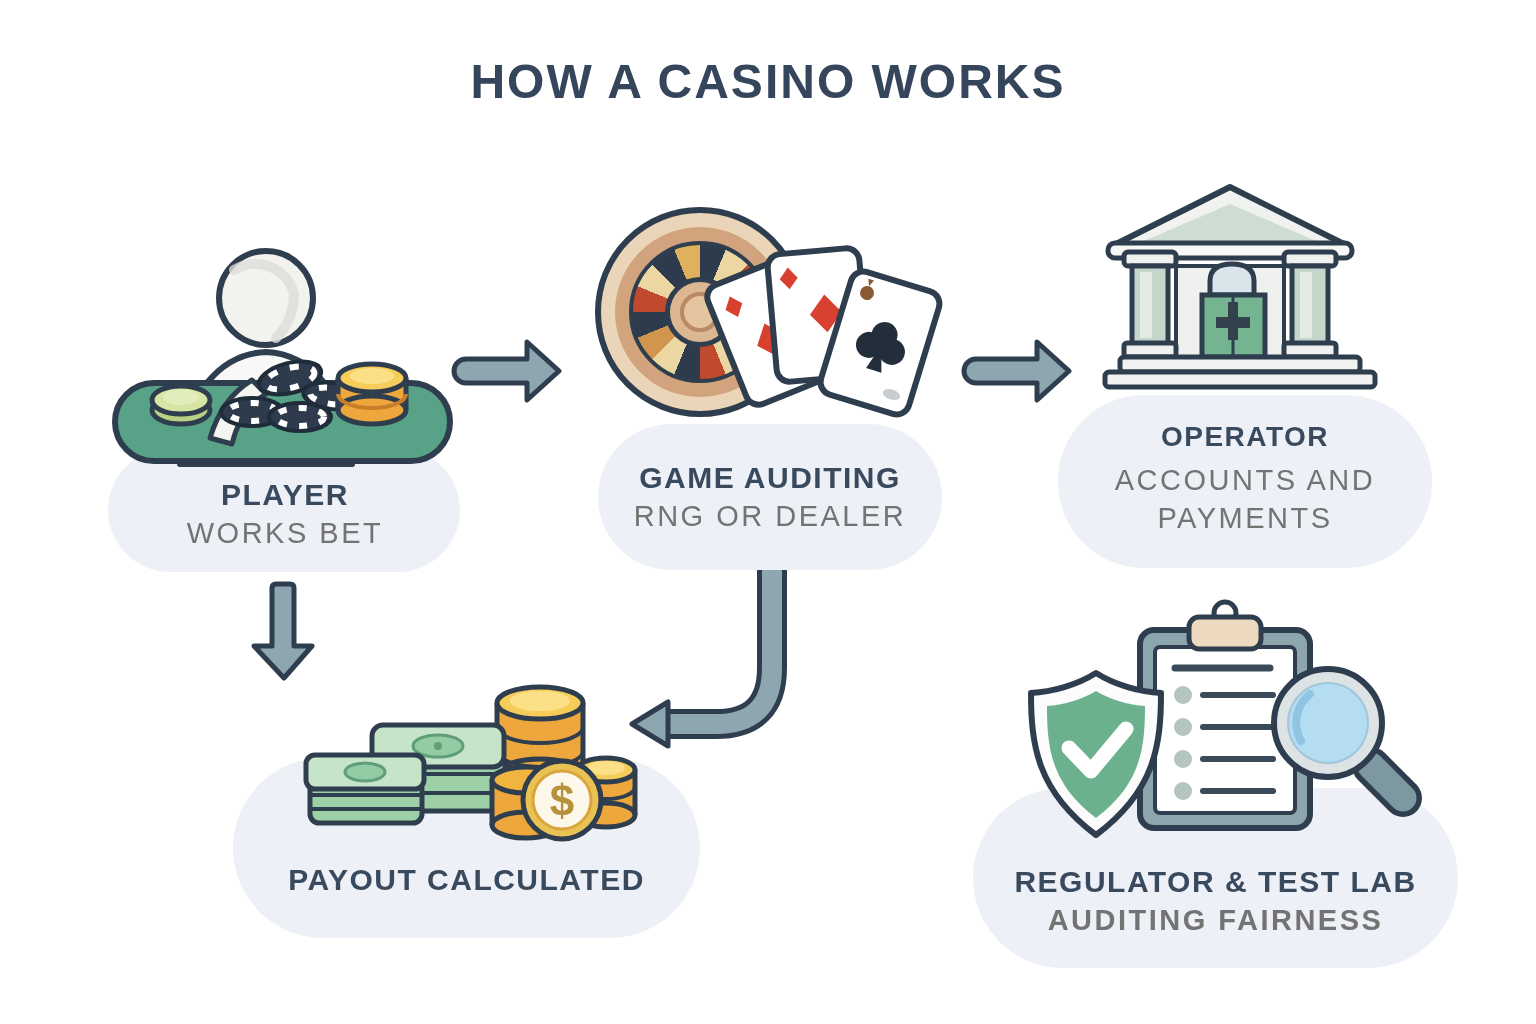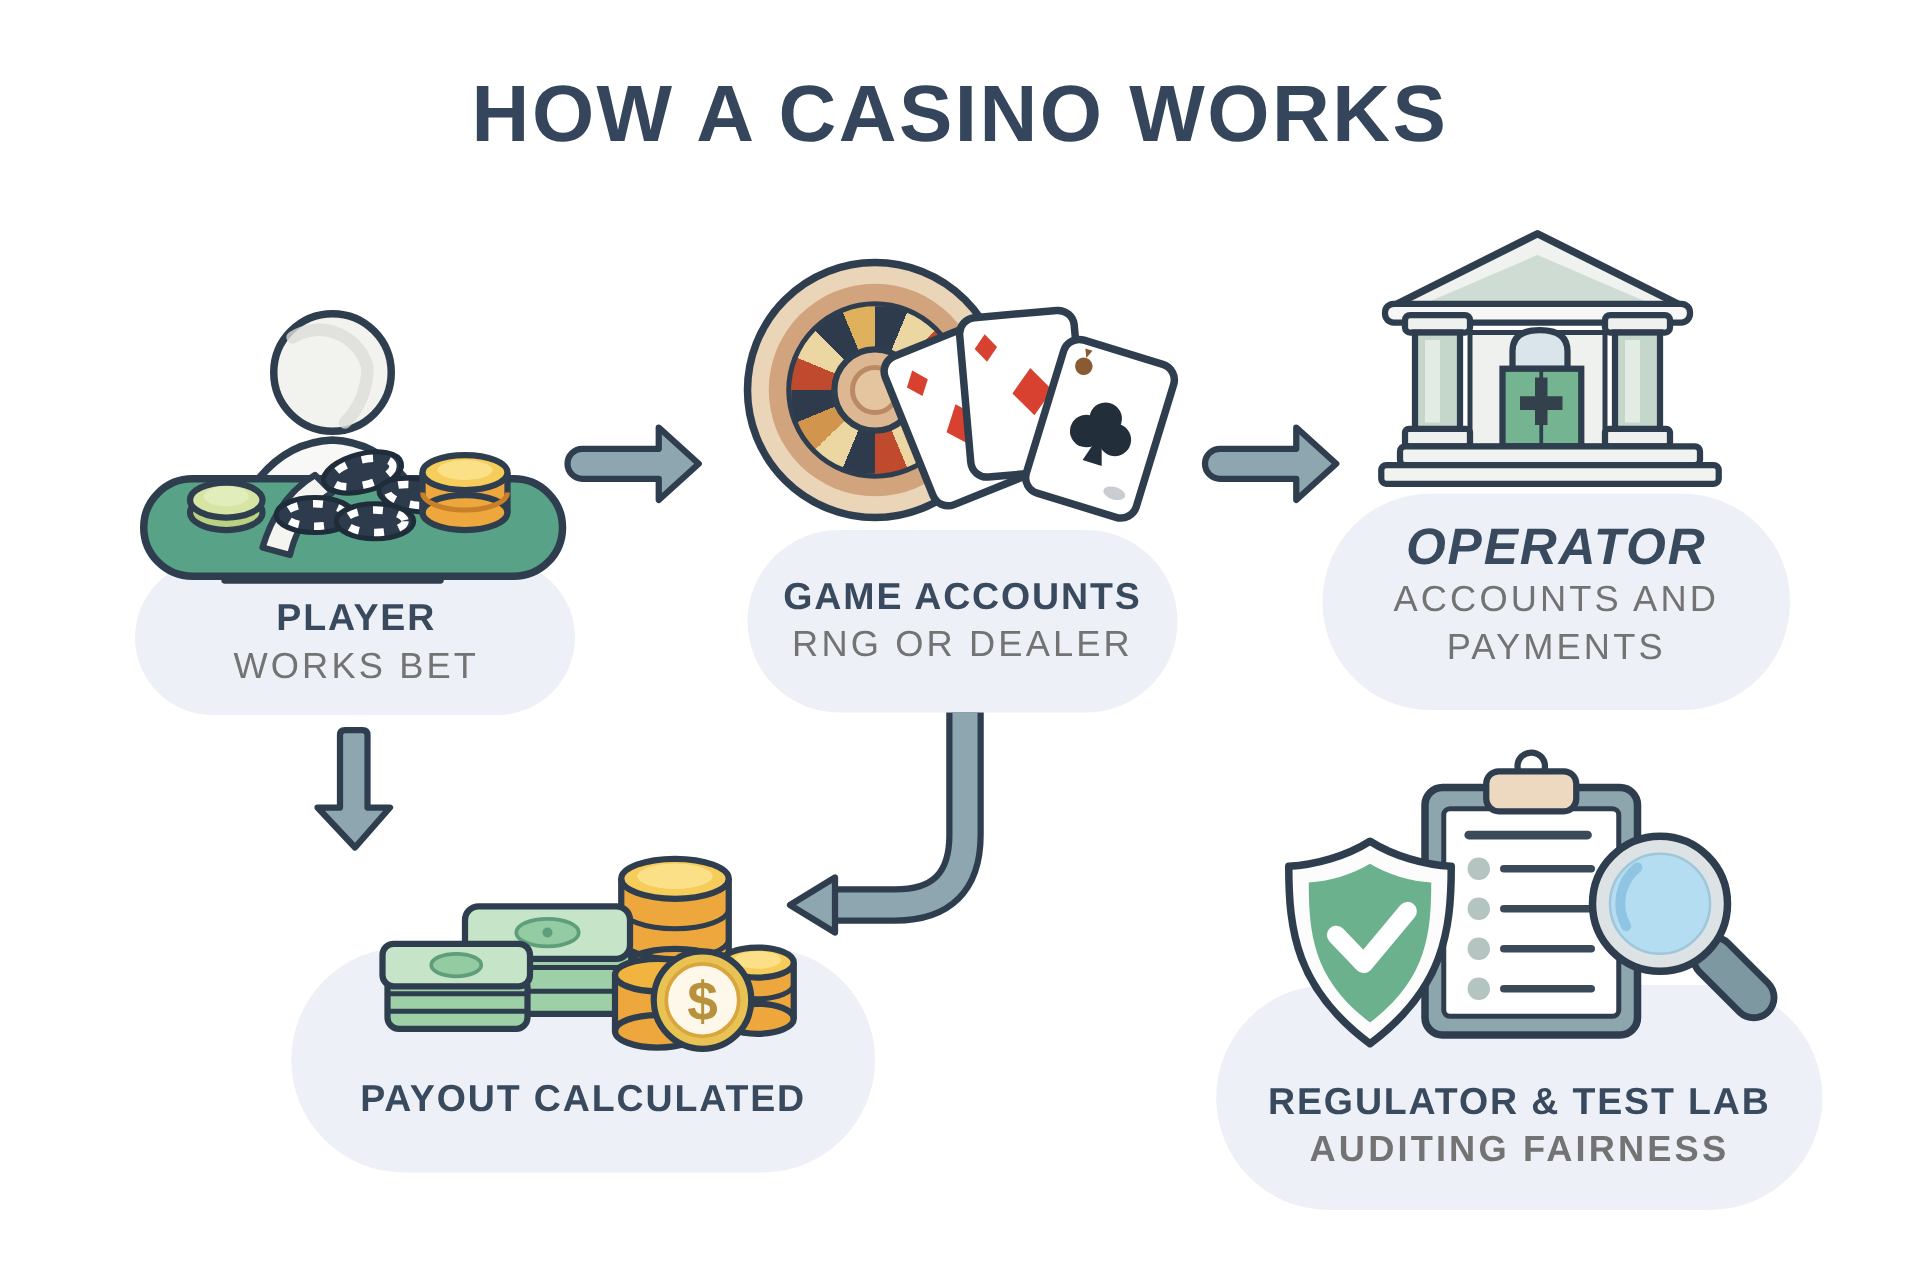--- a/index.html
+++ b/index.html
@@ -1,21 +1,21 @@
 <!DOCTYPE html>
 <html><head>
 <meta charset="utf-8">
 <style>
   html,body{margin:0;padding:0;background:#ffffff;}
   .stage{position:relative;width:1536px;height:1024px;background:#ffffff;overflow:hidden;
          font-family:"Liberation Sans","DejaVu Sans",sans-serif;}
   .abs{position:absolute;}
   .blob{position:absolute;background:#edf0f6;}
   .main-title{position:absolute;left:0;top:54px;width:1536px;text-align:center;
-              font-size:64px;font-weight:700;letter-spacing:2px;color:#35465c;}
+              font-size:48px;font-weight:700;letter-spacing:2px;color:#35465c;}
   .node-title{position:absolute;text-align:center;font-weight:700;color:#3a4a5e;
               font-size:30px;letter-spacing:1.5px;line-height:36px;}
   .node-sub{position:absolute;text-align:center;font-weight:400;color:#737373;
             font-size:29px;letter-spacing:2.5px;line-height:38px;}
   svg{display:block;overflow:visible;}
   
   .wheel{position:absolute;left:20px;top:22px;width:210px;height:210px;border-radius:50%;
          background:#ead5b8;border:6px solid #2f3e4e;box-sizing:border-box;}
   .wheel-band{position:absolute;left:14px;top:14px;right:14px;bottom:14px;border-radius:50%;
               background:#d2a47e;}
@@ -242,24 +242,24 @@
     <g>
       <path d="M772,570 L772,668 Q772,724 716,724 L664,724" fill="none" stroke="#2f3e4e" stroke-width="30"></path>
       <path d="M772,570 L772,668 Q772,724 716,724 L664,724" fill="none" stroke="#8ea6b0" stroke-width="20"></path>
       <path d="M668,702 L668,746 L632,724 Z" fill="#8ea6b0" stroke="#2f3e4e" stroke-width="5" stroke-linejoin="round"></path>
     </g>
   </svg>
 
   <div class="node-title" style="left:110px;top:477px;width:350px;">PLAYER</div>
   <div class="node-sub" style="left:110px;top:514px;width:350px;">WORKS BET</div>
 
-  <div class="node-title" style="left:598px;top:460px;width:344px;">GAME ACCOUNTS</div>
+  <div class="node-title" style="left:598px;top:460px;width:344px;">GAME AUDITING</div>
   <div class="node-sub" style="left:598px;top:497px;width:344px;">RNG OR DEALER</div>
 
-  <div class="node-title" style="left:1058px;top:419px;width:374px;font-size:41px;font-style:italic;">OPERATOR</div>
+  <div class="node-title" style="left:1058px;top:419px;width:374px;font-size:28px;">OPERATOR</div>
   <div class="node-sub" style="left:1090px;top:461px;width:310px;">ACCOUNTS AND PAYMENTS</div>
 
   <div class="node-title" style="left:973px;top:864px;width:485px;">REGULATOR &amp; TEST LAB</div>
 
   <div class="node-title" style="left:233px;top:862px;width:467px;">PAYOUT CALCULATED</div>
   <div class="node-sub" style="left:973px;top:901px;width:485px;font-weight:bold;">AUDITING FAIRNESS</div>
 
 </div>
 
 </body></html>

